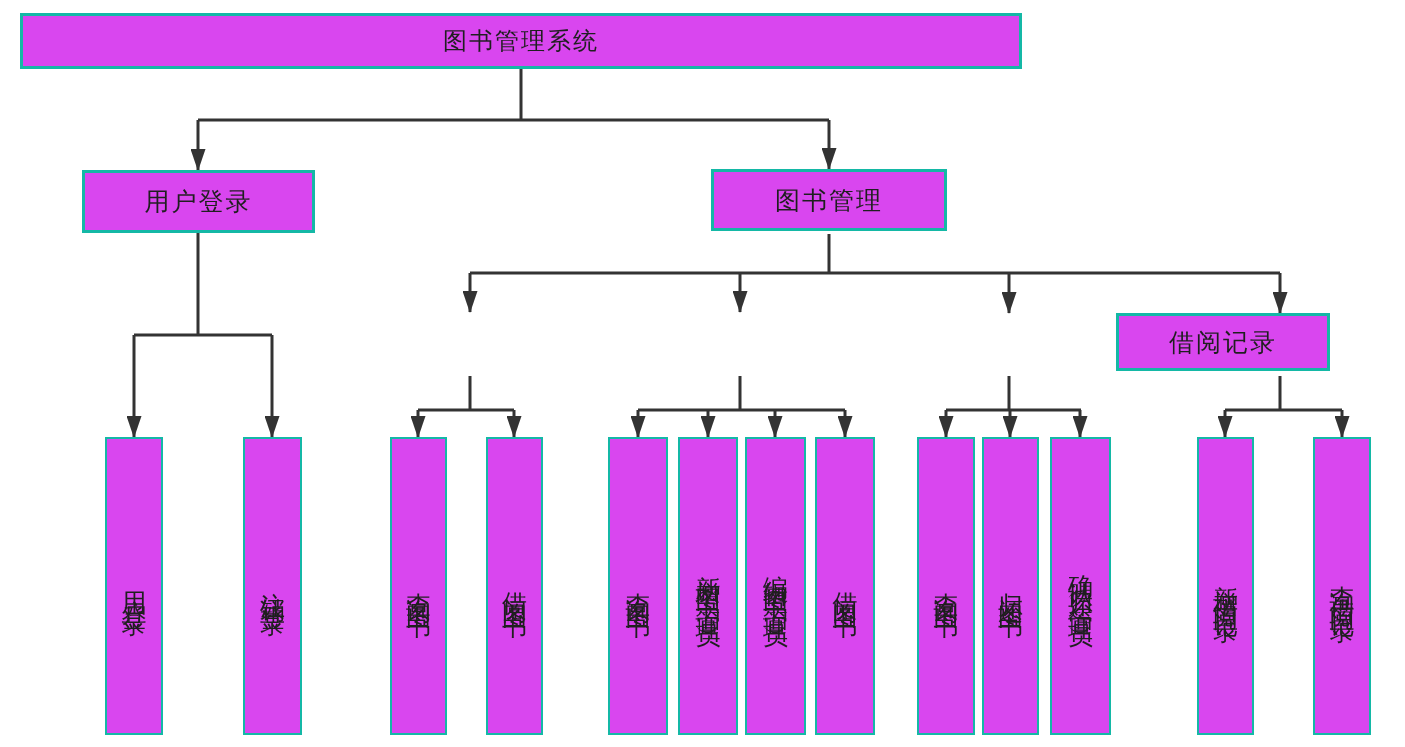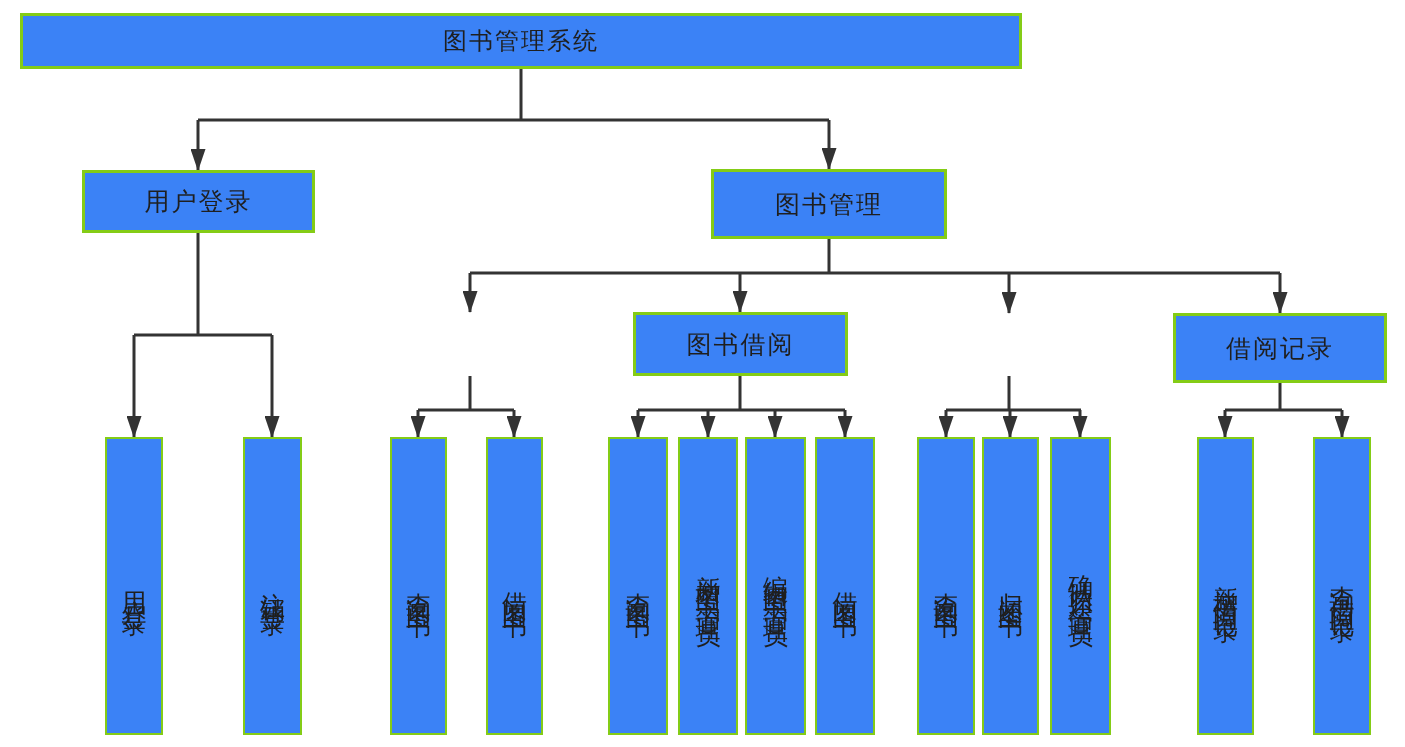--- a/index.html
+++ b/index.html
@@ -3,21 +3,21 @@
 <meta charset="utf-8">
 <style>
   html,body{margin:0;padding:0;background:#ffffff;}
   .canvas{
     position:relative;width:1405px;height:747px;background:#ffffff;overflow:hidden;
     font-family:"Liberation Sans","DejaVu Sans",sans-serif;
   }
   .connectors{position:absolute;left:0;top:0;}
   .node{
     position:absolute;box-sizing:border-box;
-    border:3px solid #84cc16;background:#3b82f6;
+    border:3px solid #14b8a6;background:#d946ef;
     display:flex;align-items:center;justify-content:center;
     color:#1f1f1f;font-weight:500;
   }
   .root{font-size:24px;letter-spacing:2px;}
   .hnode{font-size:25px;letter-spacing:2px;}
   .leaf{
     border-width:2.5px;
     writing-mode:vertical-rl;text-orientation:mixed;
     font-size:25px;letter-spacing:7px;line-height:1;
   }
@@ -66,24 +66,23 @@
       <line x1="1010" y1="410" x2="1010" y2="437" marker-end="url(#arrow)"></line>
       <line x1="1080" y1="410" x2="1080" y2="437" marker-end="url(#arrow)"></line>
       <line x1="1225" y1="410" x2="1225" y2="437" marker-end="url(#arrow)"></line>
       <line x1="1342" y1="410" x2="1342" y2="437" marker-end="url(#arrow)"></line>
     </g>
   </svg>
 
   <div class="node root" style="left:20px;top:13px;width:1002px;height:56px">图书管理系统</div>
 
   <div class="node hnode" style="left:82px;top:170px;width:233px;height:63px">用户登录</div>
-  <div class="node hnode" style="left:711px;top:169px;width:236px;height:70px">图书管理</div>
+  <div class="node hnode" style="left:711px;top:169px;width:236px;height:62px">图书管理</div>
 
-  <div class="node hnode" style="left:633px;top:312px;width:215px;height:64px">图书借阅</div>
-  <div class="node hnode" style="left:1173px;top:313px;width:214px;height:70px">借阅记录</div>
+  <div class="node hnode" style="left:1116px;top:313px;width:214px;height:58px">借阅记录</div>
 
   <div class="node leaf" style="left:105px;top:437px;width:58px;height:298px">用户登录</div>
   <div class="node leaf" style="left:243px;top:437px;width:59px;height:298px">注销登录</div>
 
   <div class="node leaf" style="left:390px;top:437px;width:57px;height:298px">查询图书</div>
   <div class="node leaf" style="left:486px;top:437px;width:57px;height:298px">借阅图书</div>
 
   <div class="node leaf" style="left:608px;top:437px;width:60px;height:298px">查询图书</div>
   <div class="node leaf" style="left:678px;top:437px;width:60px;height:298px">新增图书（管理员）</div>
   <div class="node leaf" style="left:745px;top:437px;width:61px;height:298px">编辑图书（管理员）</div>

